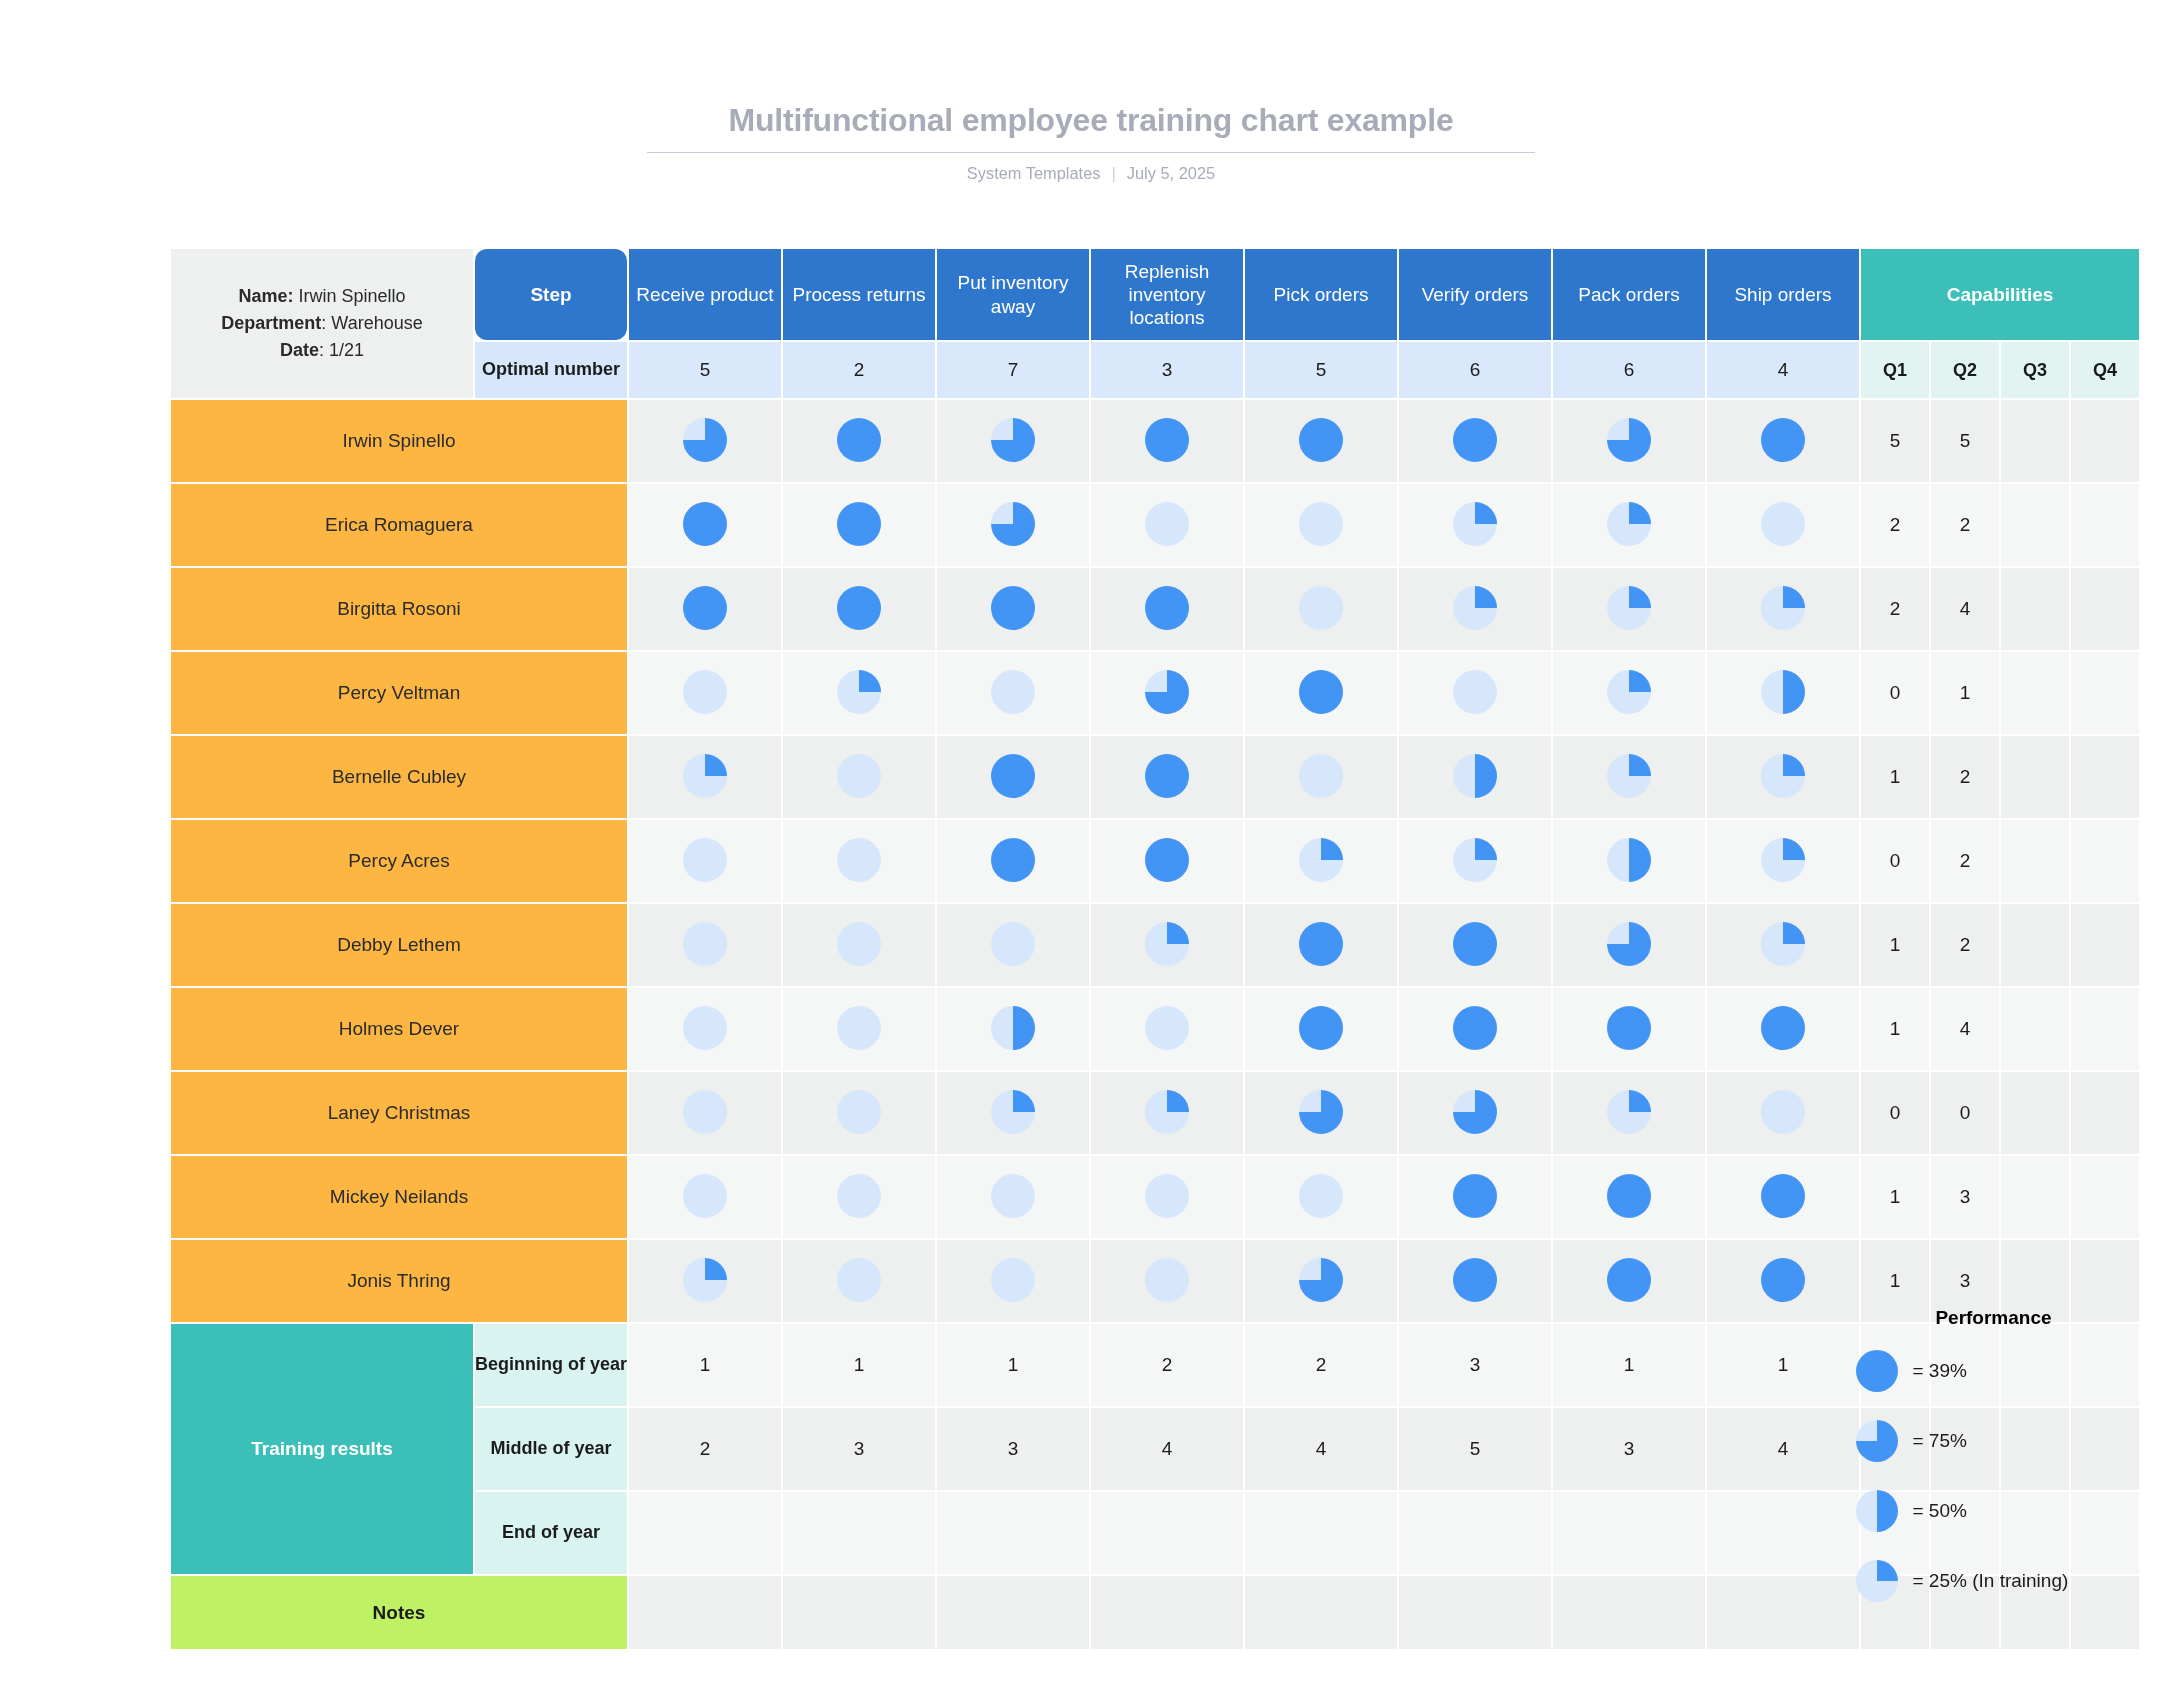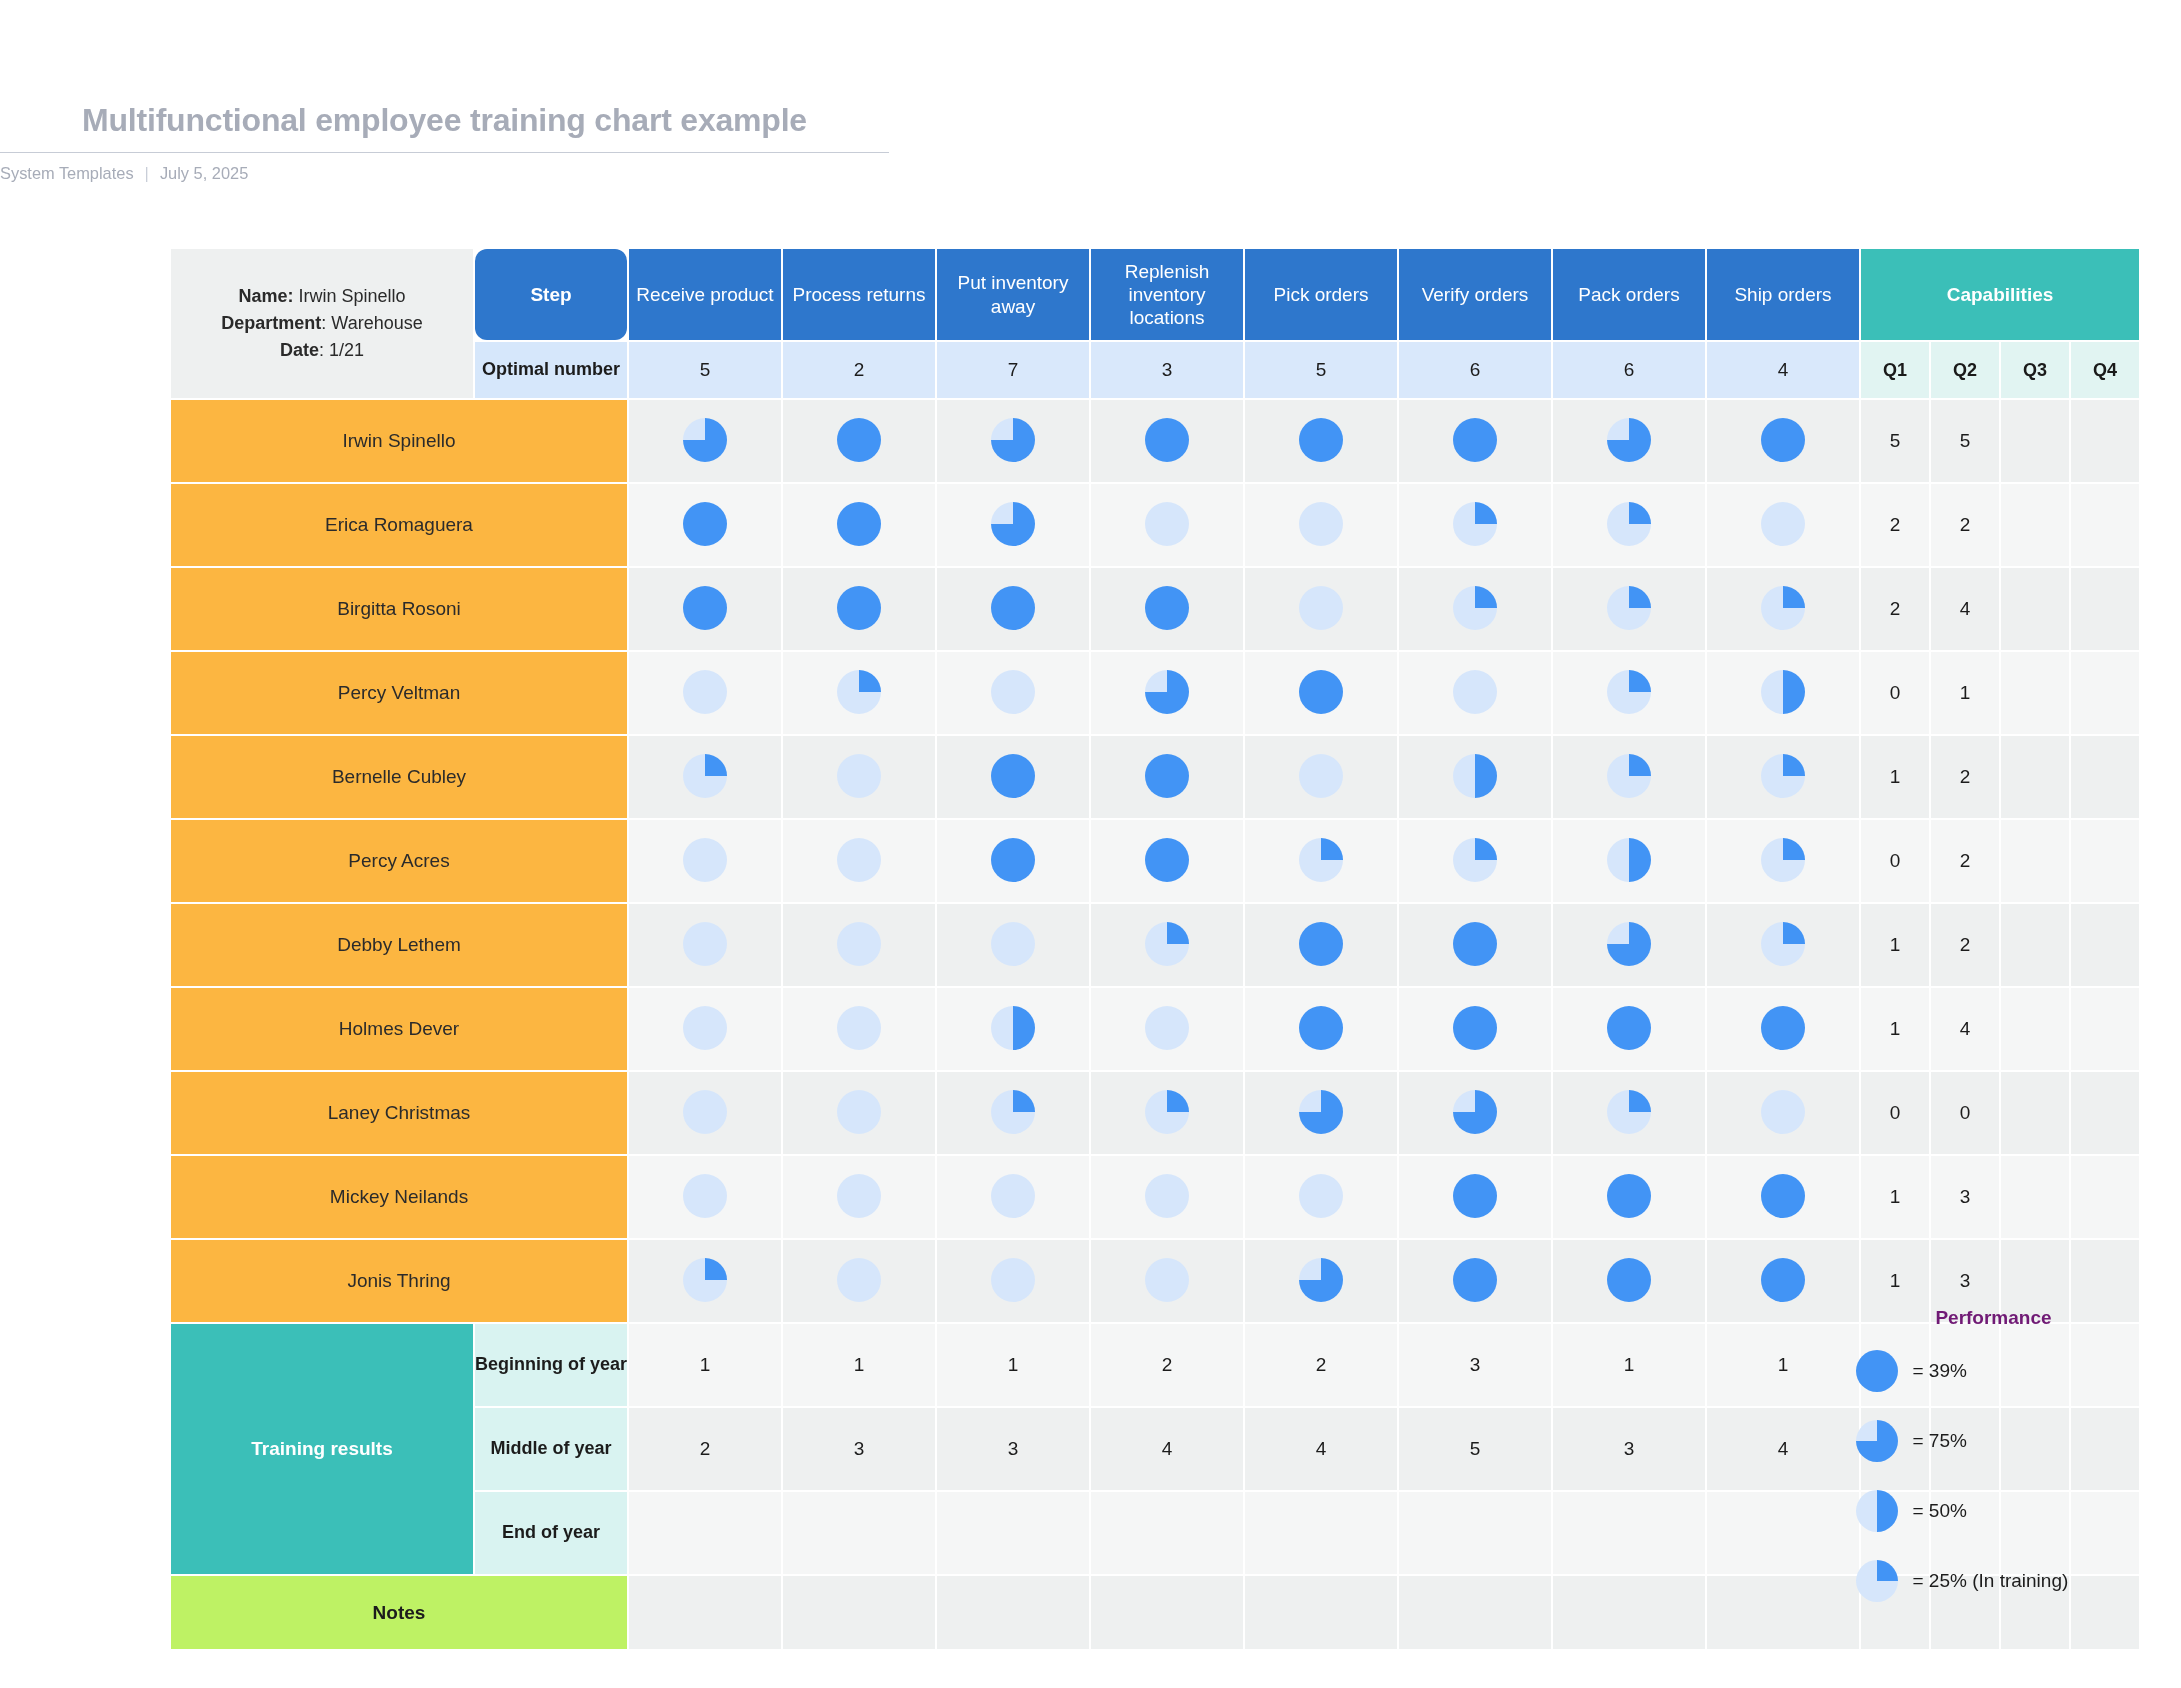--- a/index.html
+++ b/index.html
@@ -4,21 +4,21 @@
 <style>
   * { box-sizing: border-box; margin: 0; padding: 0; }
   html, body {
     width: 2182px; height: 1688px;
     background: #ffffff;
     font-family: "Liberation Sans", sans-serif;
   }
   .page { width: 2182px; height: 1688px; position: relative; }
 
   
-  .title-wrap { width: 2182px; padding-top: 102px; text-align: left; }
+  .title-wrap { width: 2182px; padding-top: 102px; text-align: center; }
   .doc-title {
     display: inline-block;
     font-size: 32px; font-weight: bold; color: #a7acb8;
     letter-spacing: -0.2px;
     padding: 0 82px 12.7px 82px;
     border-bottom: 1.8px solid #c7ccd6;
   }
   .doc-sub {
     margin-top: 11px;
     font-size: 16.4px; color: #a7acb8;
@@ -106,21 +106,21 @@
   }
   .notes-cell { background: #eef0f0; height: 73px; }
   .blank-cell.odd  { background: #eef0f0; }
   .blank-cell.even { background: #f5f6f6; }
 
   
   .legend {
     position: absolute; left: 1856px; top: 1307px; width: 275px;
   }
   .legend-title {
-    font-size: 19px; font-weight: bold; color: #701a75;
+    font-size: 19px; font-weight: bold; color: #000000;
     text-align: center; margin-bottom: 7.3px;
   }
   .legend-row { display: flex; align-items: center; height: 70px; }
   .legend-row .pie { width: 42px; height: 42px; margin-right: 14.5px; flex: none; }
   .legend-row .lbl { font-size: 19px; color: #1c1c1c; white-space: nowrap; }
 </style>
 </head>
 <body>
 
 <div class="page">

